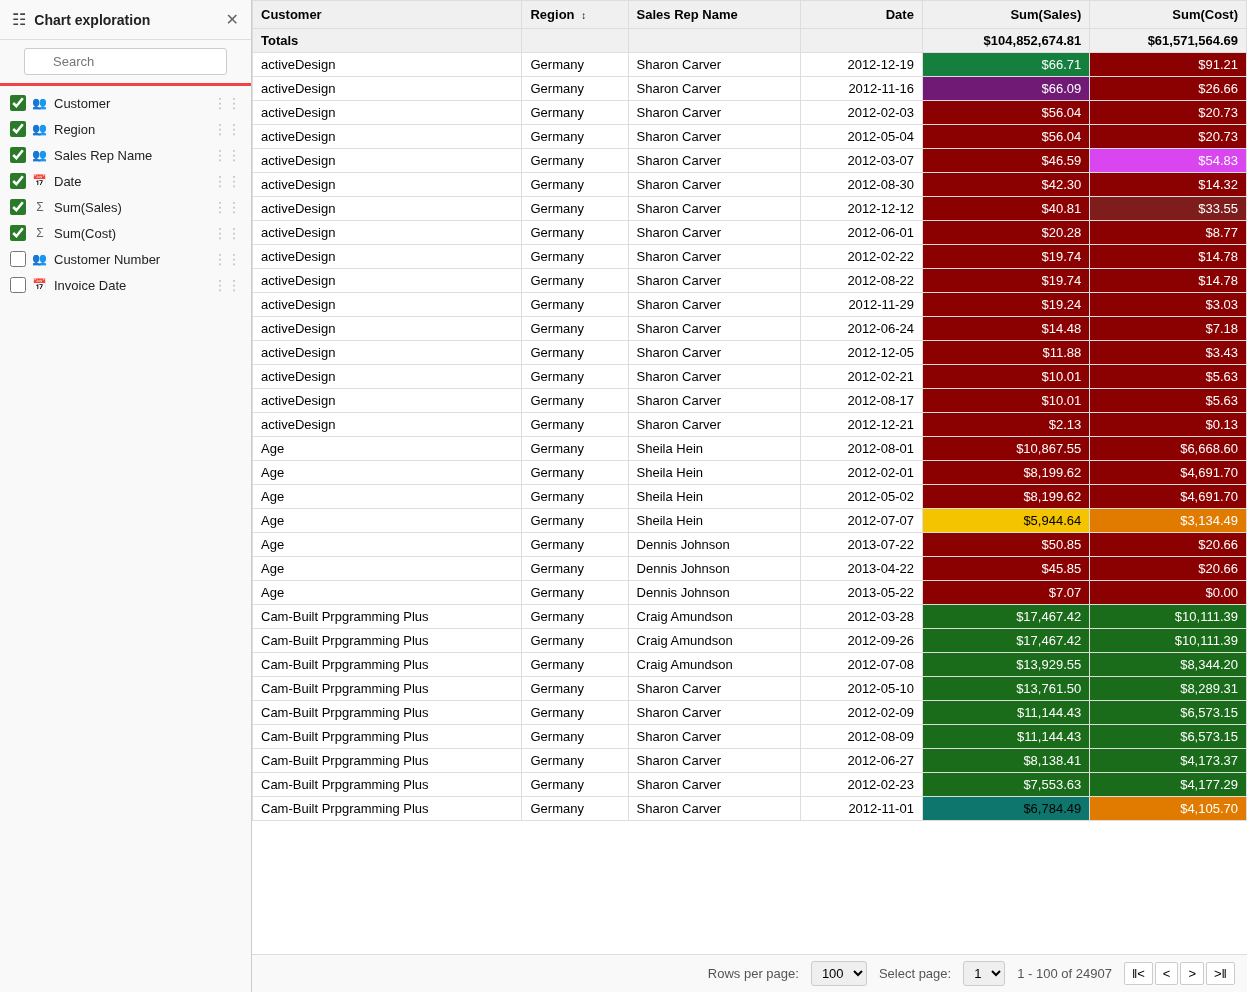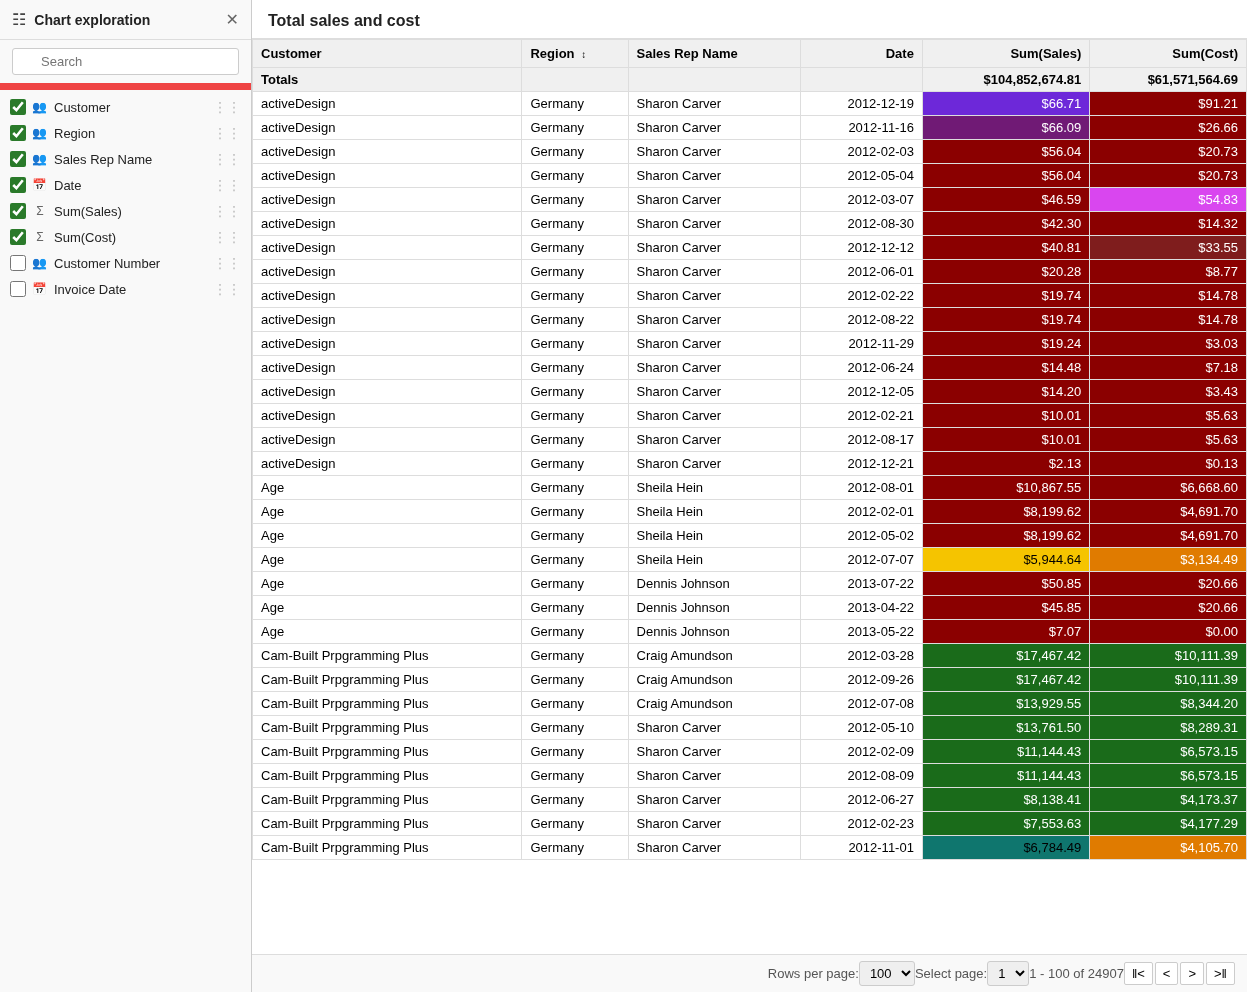--- a/index.html
+++ b/index.html
@@ -26,22 +26,22 @@
       display: flex;
       align-items: center;
       gap: 8px;
     }
     .chart-icon { font-size: 16px; color: #444; }
     .sidebar-title { font-size: 14px; font-weight: bold; color: #222; }
     .close-btn { cursor: pointer; font-size: 16px; color: #666; background: none; border: none; }
 
     
     .search-container {
-      padding: 8px 12px;
-      border-bottom: 7px solid #ef4444;
+      padding: 8px 24px;
+      border-bottom: 3px solid #ef4444;
     }
     .search-input {
       width: 100%;
       padding: 5px 8px 5px 28px;
       border: 1px solid #ccc;
       border-radius: 3px;
       font-size: 13px;
       background: #fff;
       position: relative;
     }
@@ -142,21 +142,21 @@
     .totals-row td {
       font-weight: bold;
       background: #f0f0f0;
     }
 
     
     .table-footer {
       display: flex;
       align-items: center;
       justify-content: flex-end;
-      gap: 0;
+      gap: 12px;
       padding: 6px 12px;
       border-top: 1px solid #ddd;
       background: #f9f9f9;
       font-size: 13px;
     }
     .footer-label { color: #555; }
     .footer-select {
       padding: 3px 6px;
       border: 1px solid #ccc;
       border-radius: 3px;
@@ -250,21 +250,20 @@
       <div class="field-item">
         <input type="checkbox" class="field-checkbox" style="">
         <span class="field-type-icon">📅</span>
         <span class="field-label">Invoice Date</span>
         <span class="field-drag">⋮⋮</span>
       </div>
     </div>
 </div>
 
 <div id="main">
-  <div class="table-title">Total sales and cost</div>
 
   <div class="table-wrap">
     <table>
       <thead>
         <tr>
           <th>Customer</th>
           <th>Region <span class="sort-icon">↕</span></th>
           <th>Sales Rep Name</th>
           <th class="num">Date</th>
           <th class="num">Sum(Sales)</th>
@@ -279,21 +278,21 @@
           <td></td>
           <td class="num"></td>
           <td class="num">$104,852,674.81</td>
           <td class="num">$61,571,564.69</td>
         </tr>
       <tr>
     <td>activeDesign</td>
     <td>Germany</td>
     <td>Sharon Carver</td>
     <td class="num">2012-12-19</td>
-    <td class="num" style="background:#6d28d9;color:#fff">$66.71</td>
+    <td class="num" style="background:#15803d;color:#fff">$66.71</td>
     <td class="num" style="background:#8b0000;color:#fff">$91.21</td>
   </tr>
           <tr>
     <td>activeDesign</td>
     <td>Germany</td>
     <td>Sharon Carver</td>
     <td class="num">2012-11-16</td>
     <td class="num" style="background:#701a75;color:#fff">$66.09</td>
     <td class="num" style="background:#8b0000;color:#fff">$26.66</td>
   </tr>
@@ -375,21 +374,21 @@
     <td>Sharon Carver</td>
     <td class="num">2012-06-24</td>
     <td class="num" style="background:#8b0000;color:#fff">$14.48</td>
     <td class="num" style="background:#8b0000;color:#fff">$7.18</td>
   </tr>
           <tr>
     <td>activeDesign</td>
     <td>Germany</td>
     <td>Sharon Carver</td>
     <td class="num">2012-12-05</td>
-    <td class="num" style="background:#8b0000;color:#fff">$14.20</td>
+    <td class="num" style="background:#8b0000;color:#fff">$11.88</td>
     <td class="num" style="background:#8b0000;color:#fff">$3.43</td>
   </tr>
           <tr>
     <td>activeDesign</td>
     <td>Germany</td>
     <td>Sharon Carver</td>
     <td class="num">2012-02-21</td>
     <td class="num" style="background:#8b0000;color:#fff">$10.01</td>
     <td class="num" style="background:#8b0000;color:#fff">$5.63</td>
   </tr>

